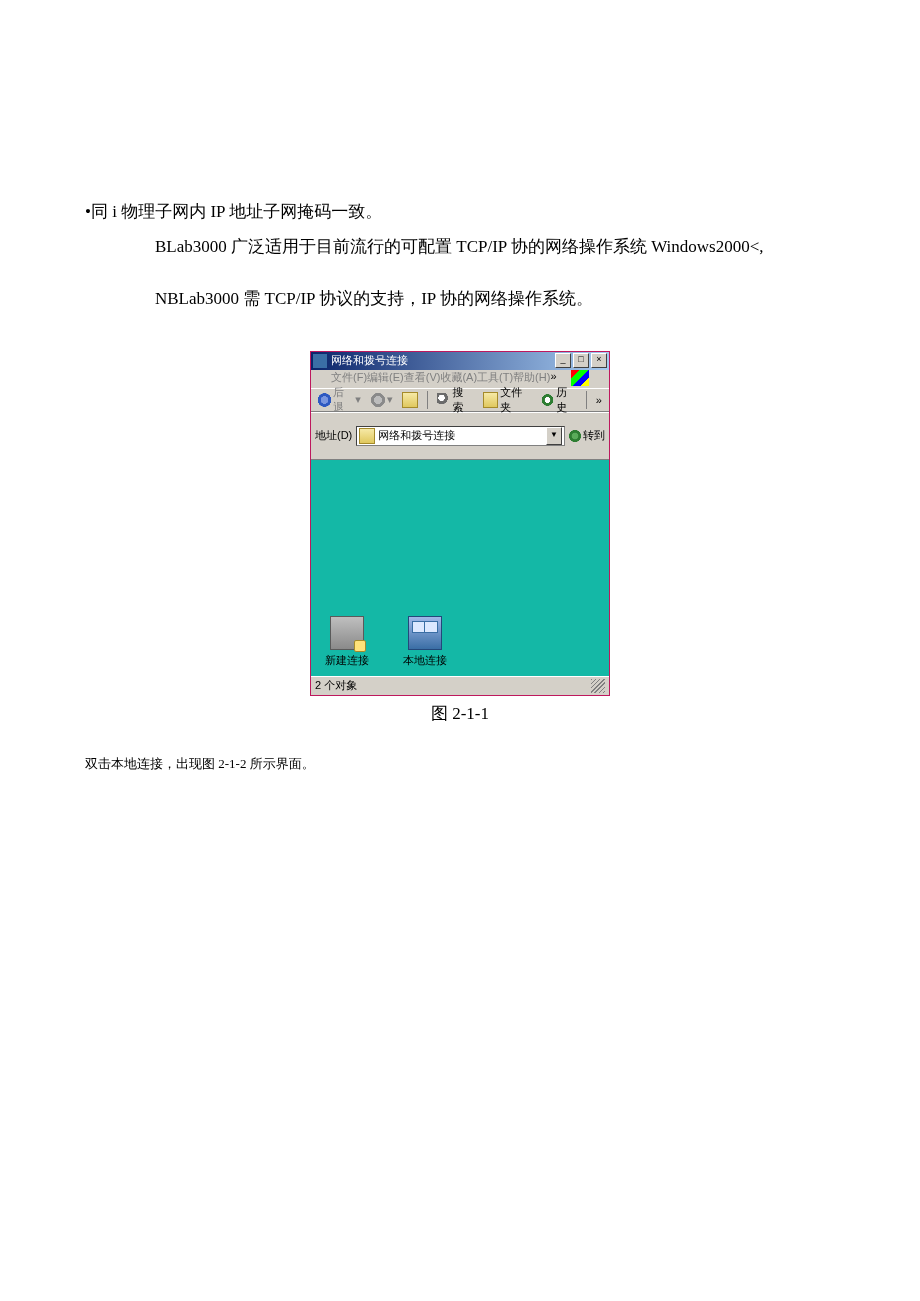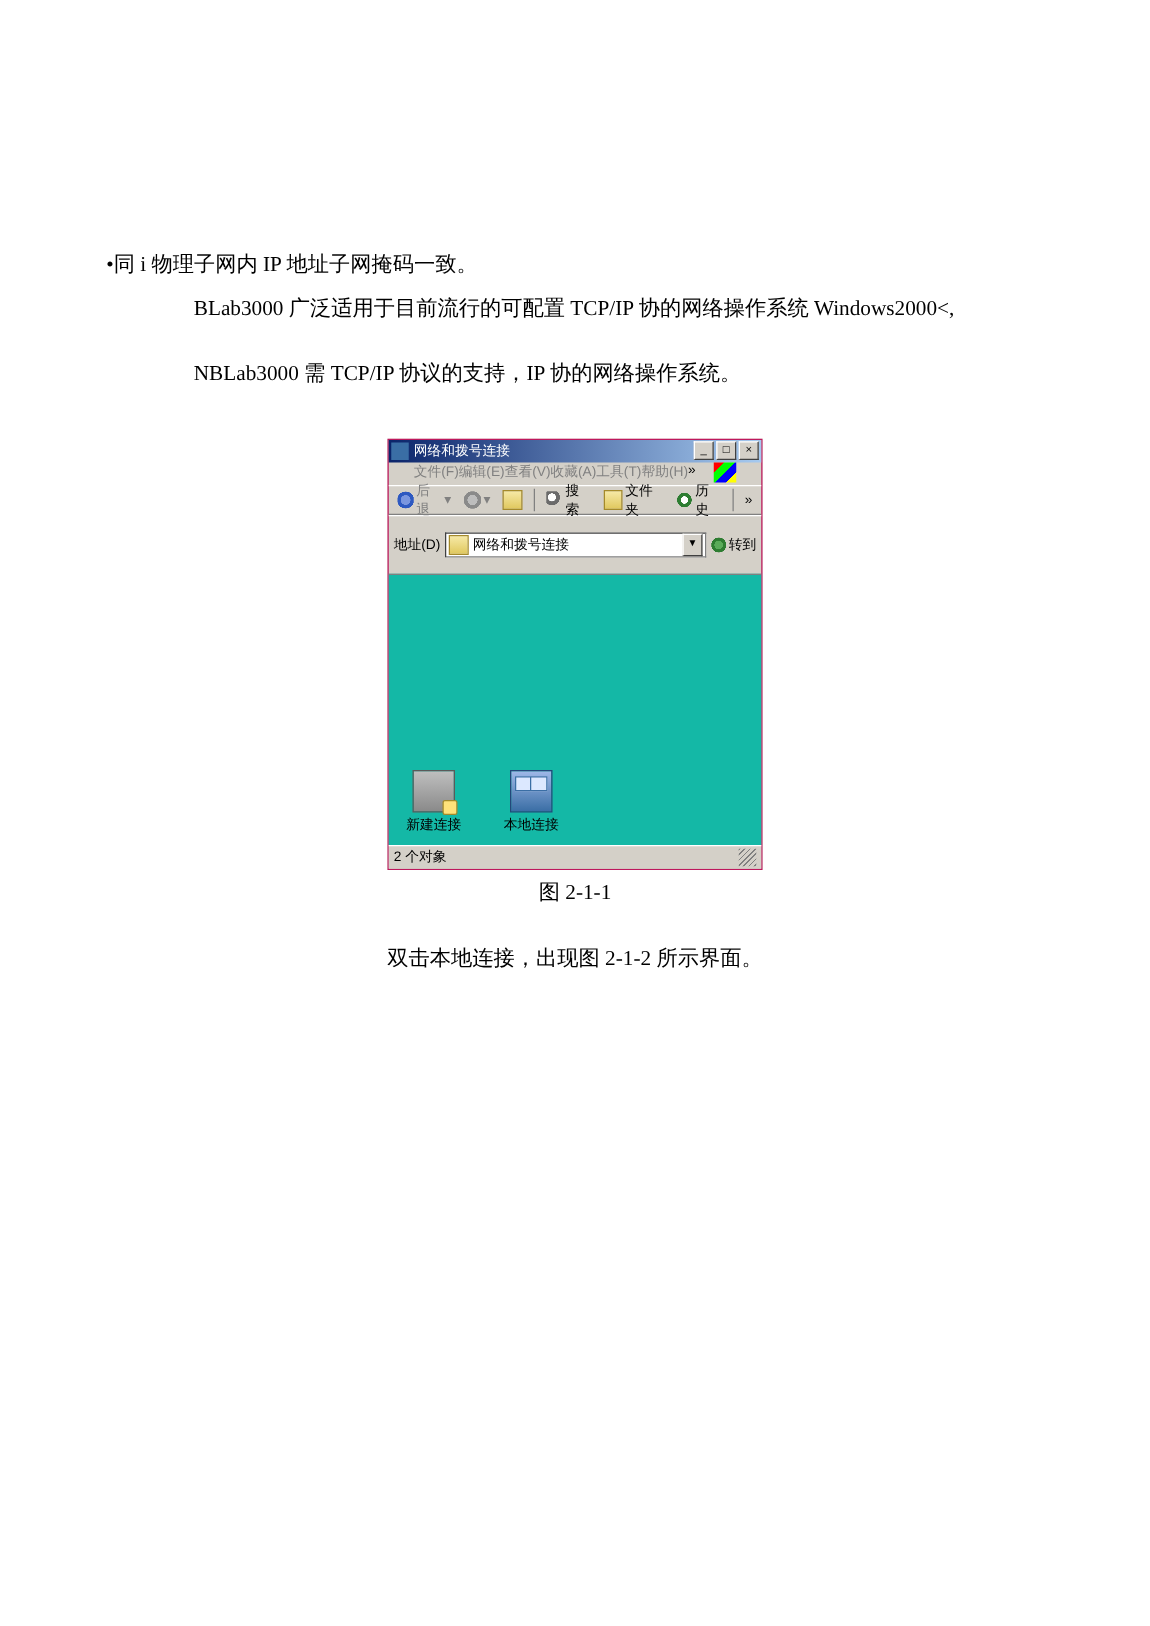--- a/index.html
+++ b/index.html
@@ -2,21 +2,21 @@
 <html><head>
 <meta charset="utf-8">
 <style>
 html,body{margin:0;padding:0;background:#fff;font-family:"SimSun","Songti SC",serif;color:#000;font-size:16px}
 .page{width:920px;min-height:1301px;position:relative;box-sizing:border-box;padding:200px 85px 80px 85px}
 .bullet-line{font-size:17px;margin-bottom:8px}
 .heading{font-size:22px;letter-spacing:1px;margin-bottom:220px}
 .body-para{font-size:17px;line-height:1.9;margin:0 0 20px 70px}
 .figure-wrap{width:300px;margin:35px auto 6px auto}
 .fig-caption{text-align:center;font-size:17px;}
-.final-line{text-align:center;font-size:17px;margin-top:30px}
+.final-line{text-align:left;font-size:13px;margin-top:30px}
 
 
 .win{width:300px;border:1px solid #be185d;background:#d4d0c8;box-sizing:border-box;font-family:"Microsoft YaHei","SimSun",sans-serif;font-size:11px;color:#000}
 .titlebar{height:18px;background:linear-gradient(90deg,#0a246a 0%,#a6caf0 100%);display:flex;align-items:center;padding:0 2px}
 .titlebar .ticon{width:14px;height:14px;background:#3a6ea5;margin-right:4px}
 .titlebar .ttxt{flex:1;color:#fff;font-size:11px;white-space:nowrap;overflow:hidden}
 .titlebar .winbtn{width:14px;height:13px;background:#d4d0c8;border:1px solid #fff;border-right-color:#404040;border-bottom-color:#404040;margin-left:2px;font-size:9px;line-height:11px;text-align:center;cursor:pointer}
 .menubar{height:18px;display:flex;align-items:flex-start;padding:0 20px;color:#808080;gap:0}
 .menubar span{font-size:11px}
 .menubar .more{color:#000}

